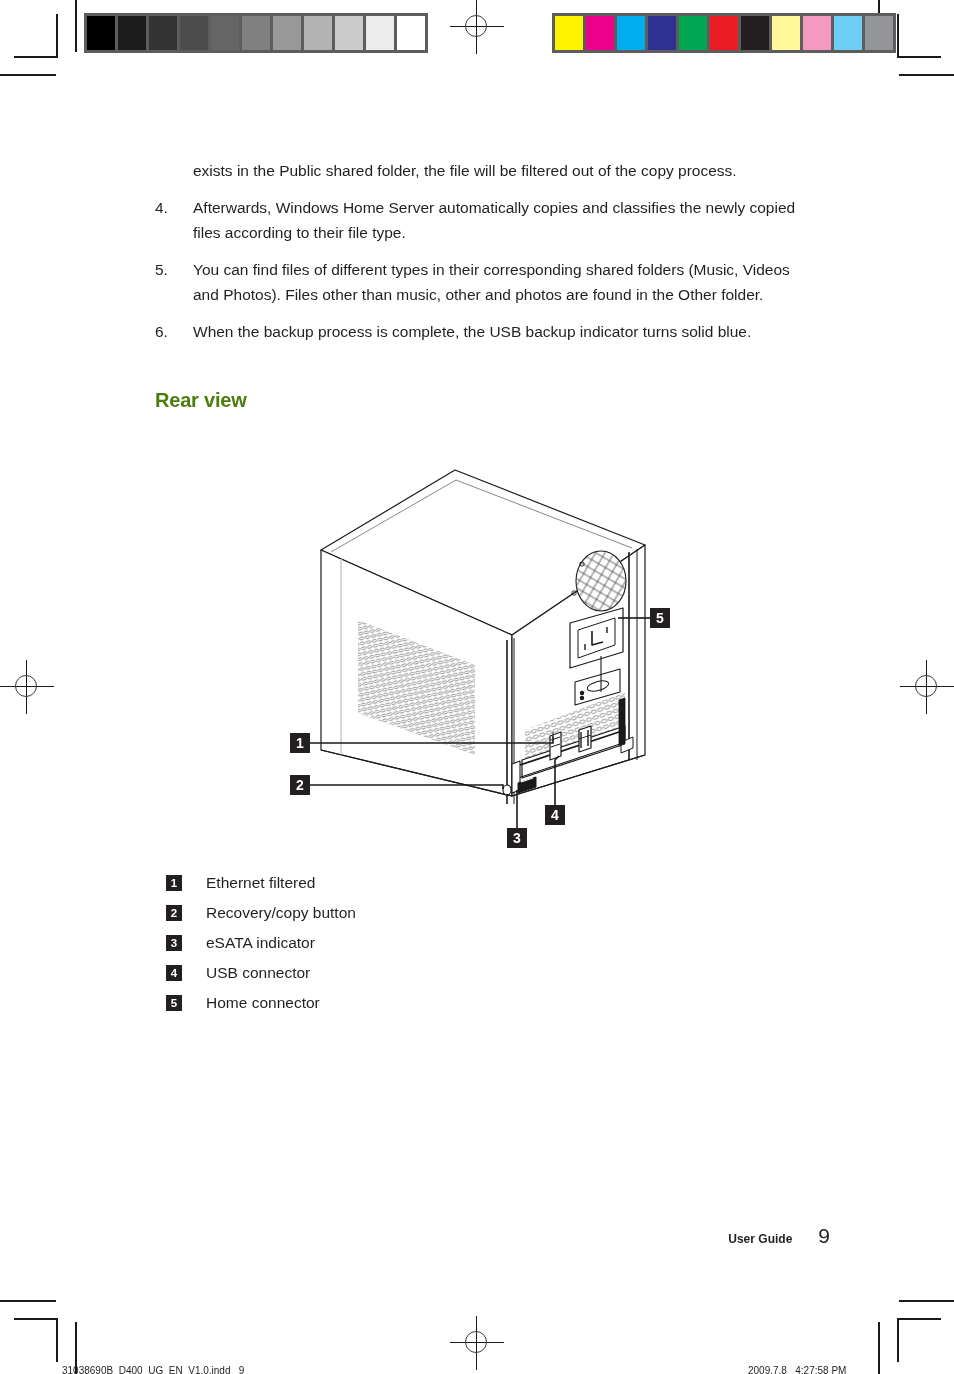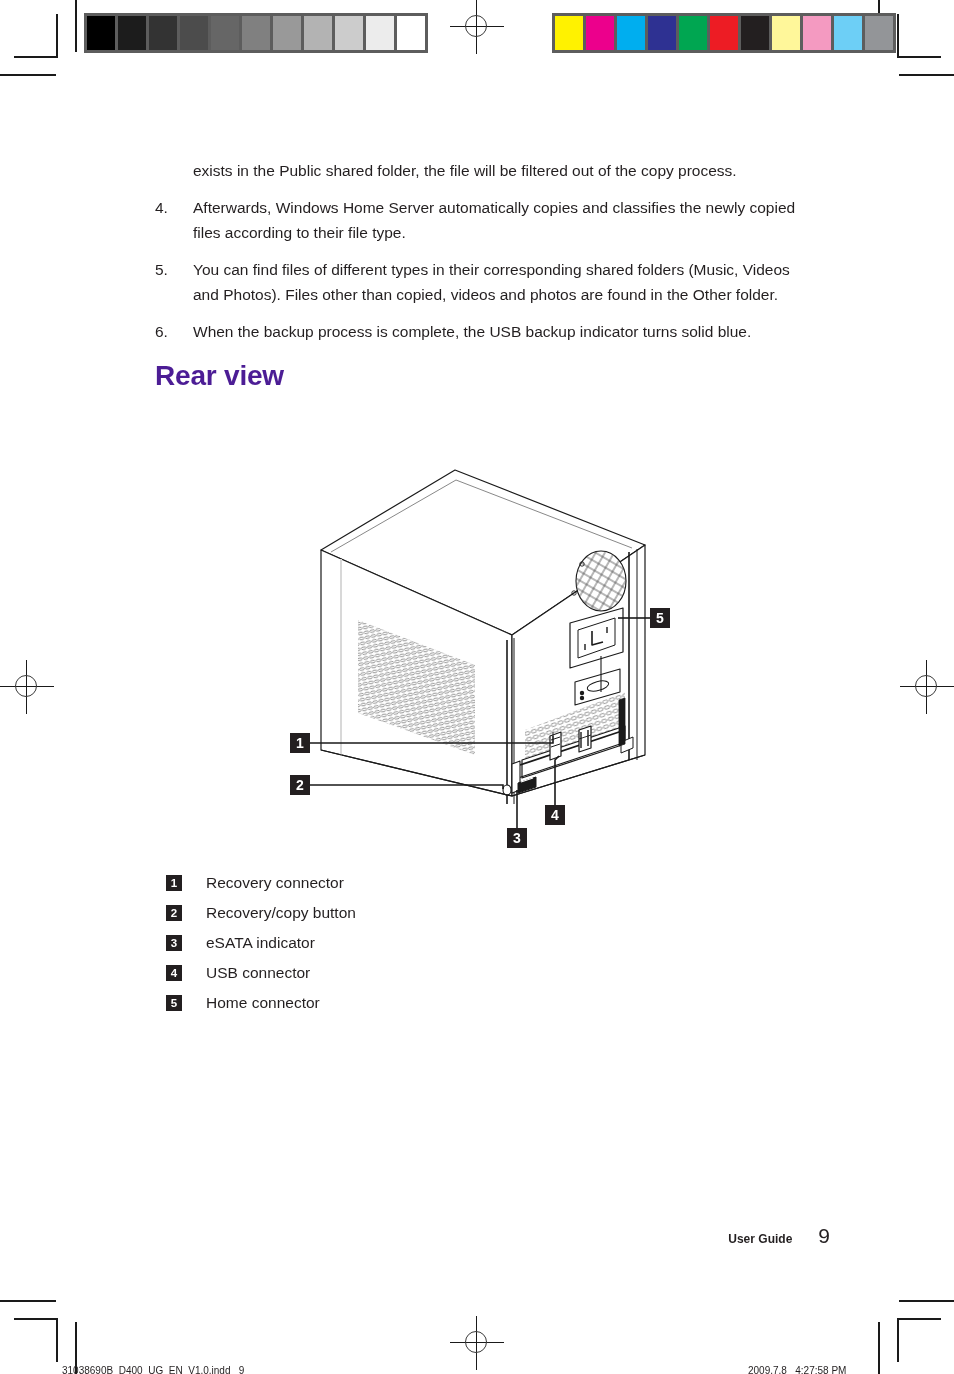--- a/index.html
+++ b/index.html
@@ -83,24 +83,24 @@
   .hanging-para .txt {
     flex: 1 1 auto;
   }
   .cont-para {
     font-size: 15.5px;
     line-height: 25px;
     margin: 8px 0 12px 38px;
     color: #231f20;
   }
   h2.section-heading {
-    font-size: 28px;
+    font-size: 20px;
     font-weight: bold;
-    margin: 16px 0 0 0;
-    color: #4c1d95;
+    margin: 45px 0 0 0;
+    color: #4d7c0f;
     letter-spacing: -0.2px;
   }
 
   
   .figure {
     position: absolute;
     left: 155px;
     top: 460px;
     width: 660px;
     height: 400px;
@@ -241,21 +241,21 @@
 
   <p class="cont-para">exists in the Public shared folder, the file will be filtered out of the copy process.</p>
 
   <div class="hanging-para">
     <span class="num">4.</span>
     <span class="txt">Afterwards, Windows Home Server automatically copies and classifies the newly copied files according to their file type.</span>
   </div>
 
   <div class="hanging-para">
     <span class="num">5.</span>
-    <span class="txt">You can find files of different types in their corresponding shared folders (Music, Videos and Photos). Files other than copied, videos and photos are found in the Other folder.</span>
+    <span class="txt">You can find files of different types in their corresponding shared folders (Music, Videos and Photos). Files other than music, other and photos are found in the Other folder.</span>
   </div>
 
   <div class="hanging-para">
     <span class="num">6.</span>
     <span class="txt">When the backup process is complete, the USB backup indicator turns solid blue.</span>
   </div>
 
   <h2 class="section-heading">Rear view</h2>
 </div>
 
@@ -399,21 +399,21 @@
         <rect x="495" y="148" width="20" height="20" fill="#231f20"></rect>
         <text x="505" y="163" fill="#ffffff" font-size="14" font-weight="bold" font-family="Liberation Sans, sans-serif" text-anchor="middle">5</text>
       </g>
     </g>
   </svg>
 </div>
 
 <div class="legend">
   <div class="legend-row">
     <span class="legend-badge">1</span>
-    <span class="legend-label">Recovery connector</span>
+    <span class="legend-label">Ethernet filtered</span>
   </div>
   <div class="legend-row">
     <span class="legend-badge">2</span>
     <span class="legend-label">Recovery/copy button</span>
   </div>
   <div class="legend-row">
     <span class="legend-badge">3</span>
     <span class="legend-label">eSATA indicator</span>
   </div>
   <div class="legend-row">

